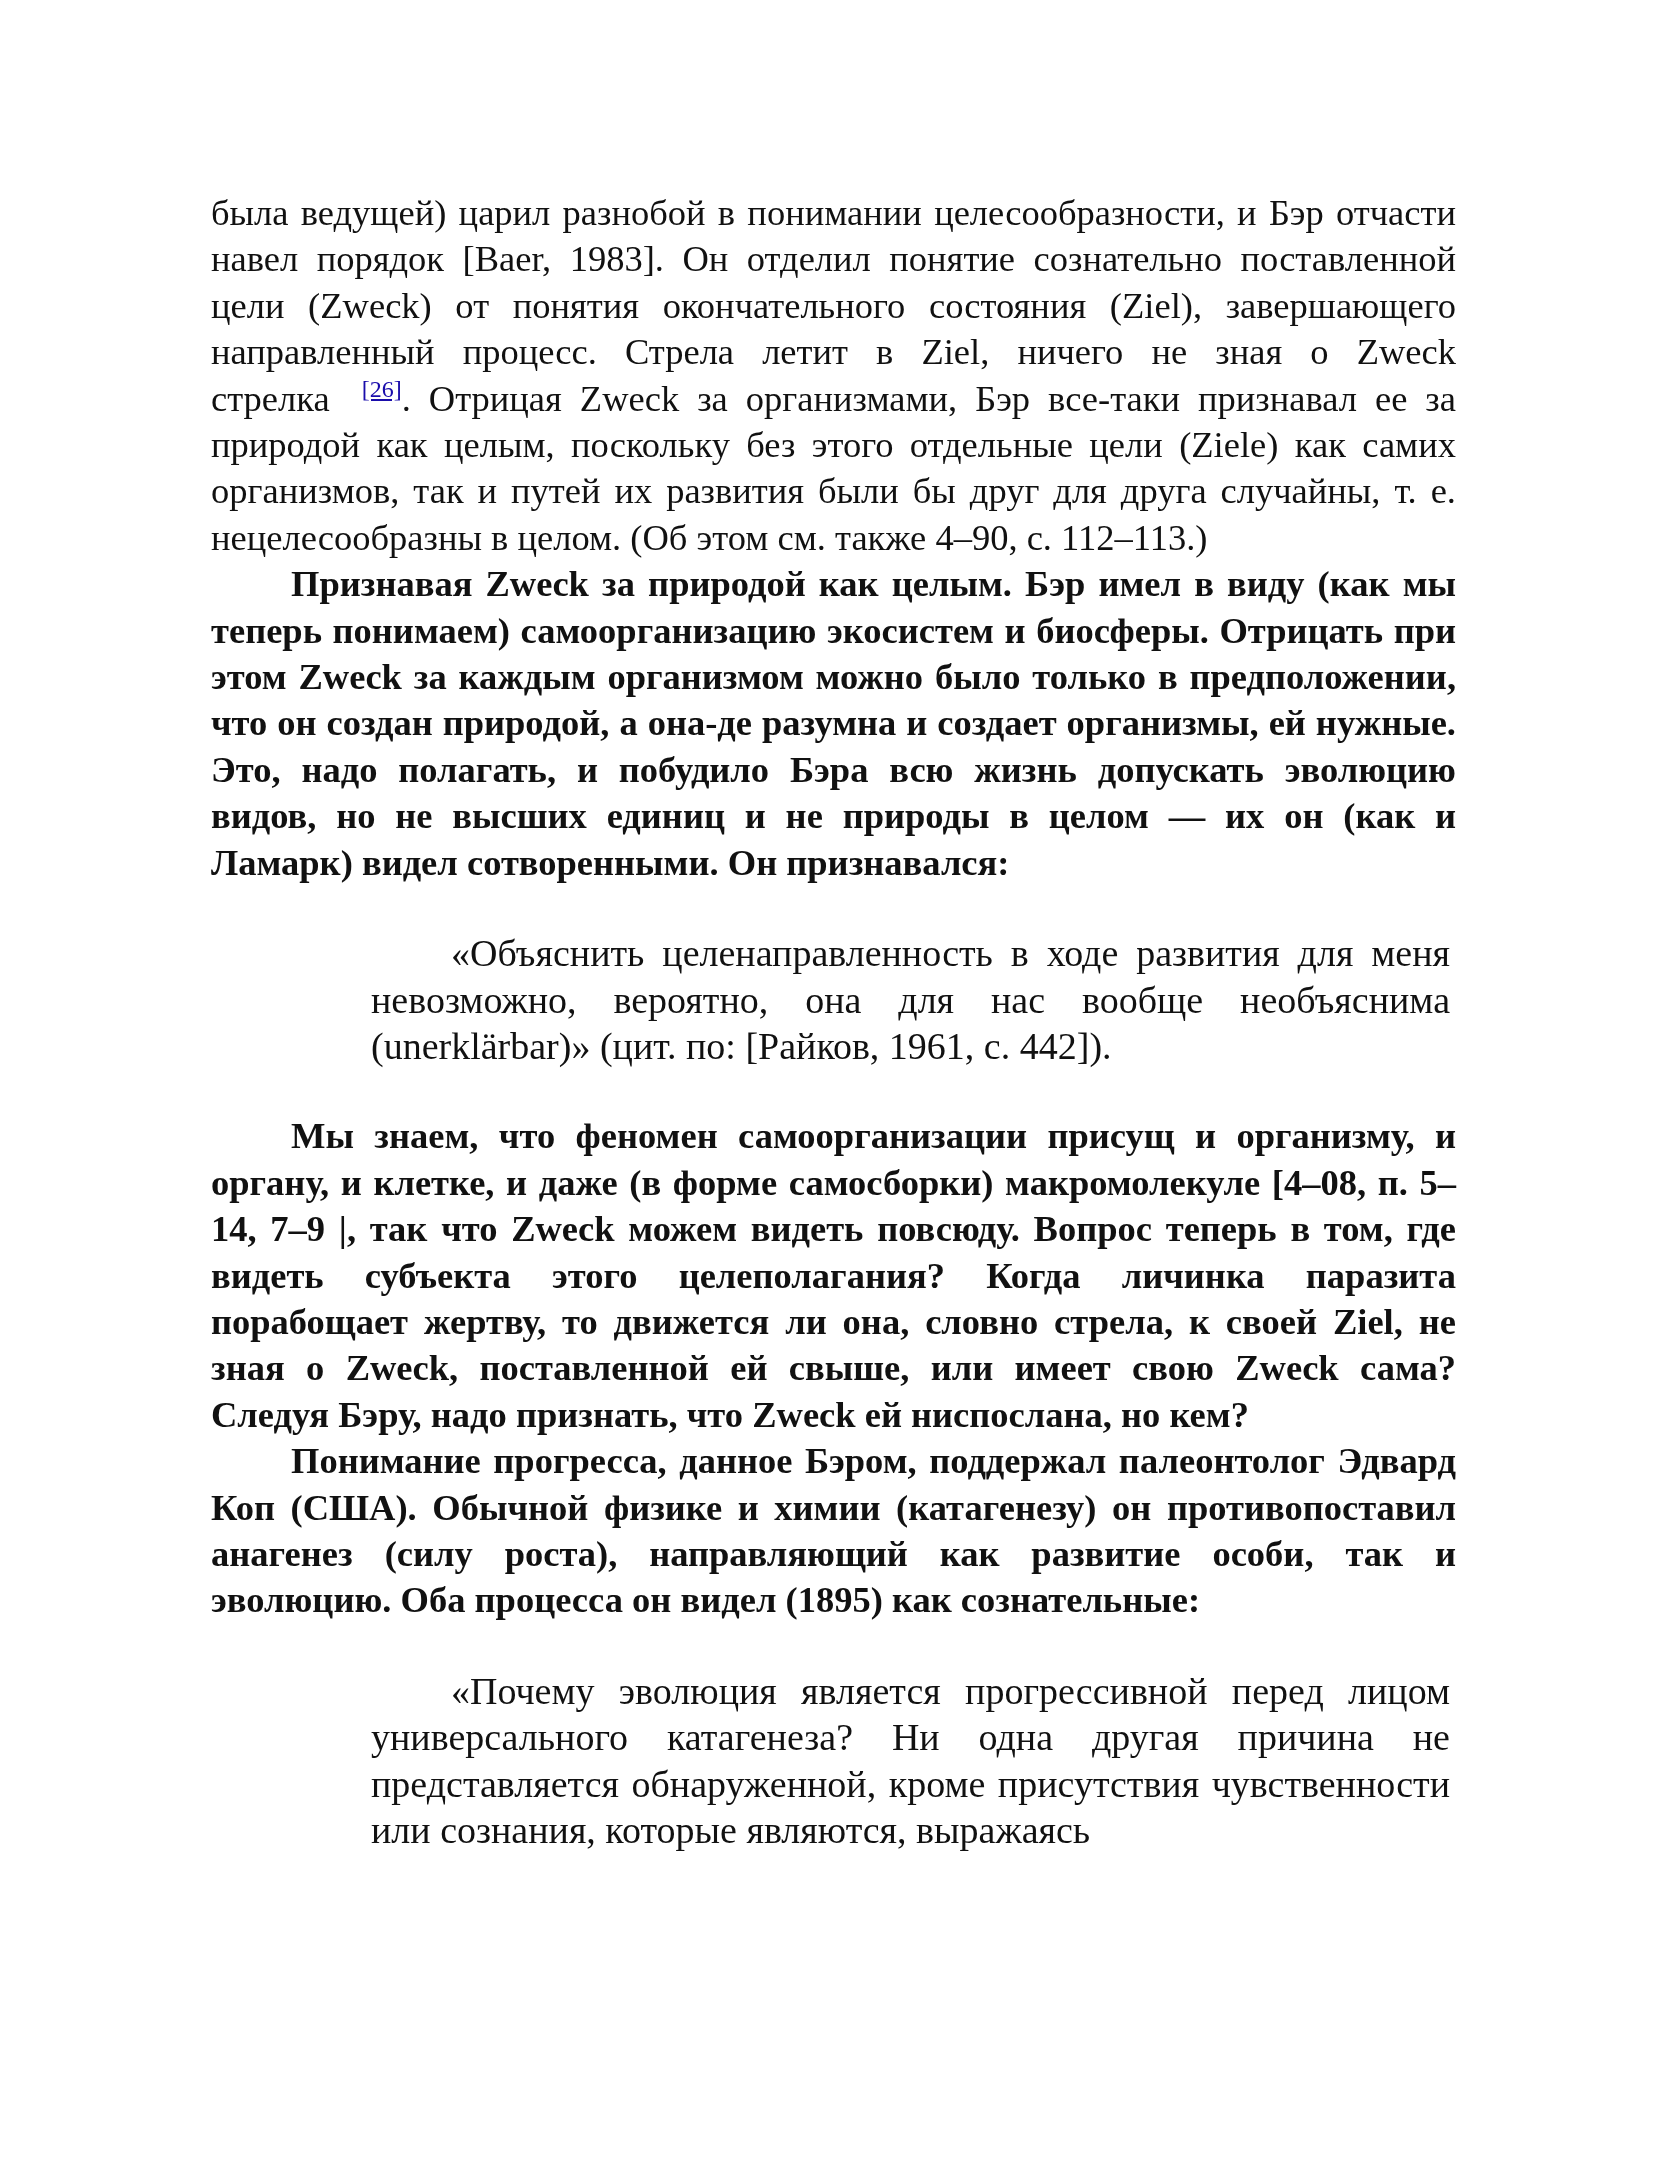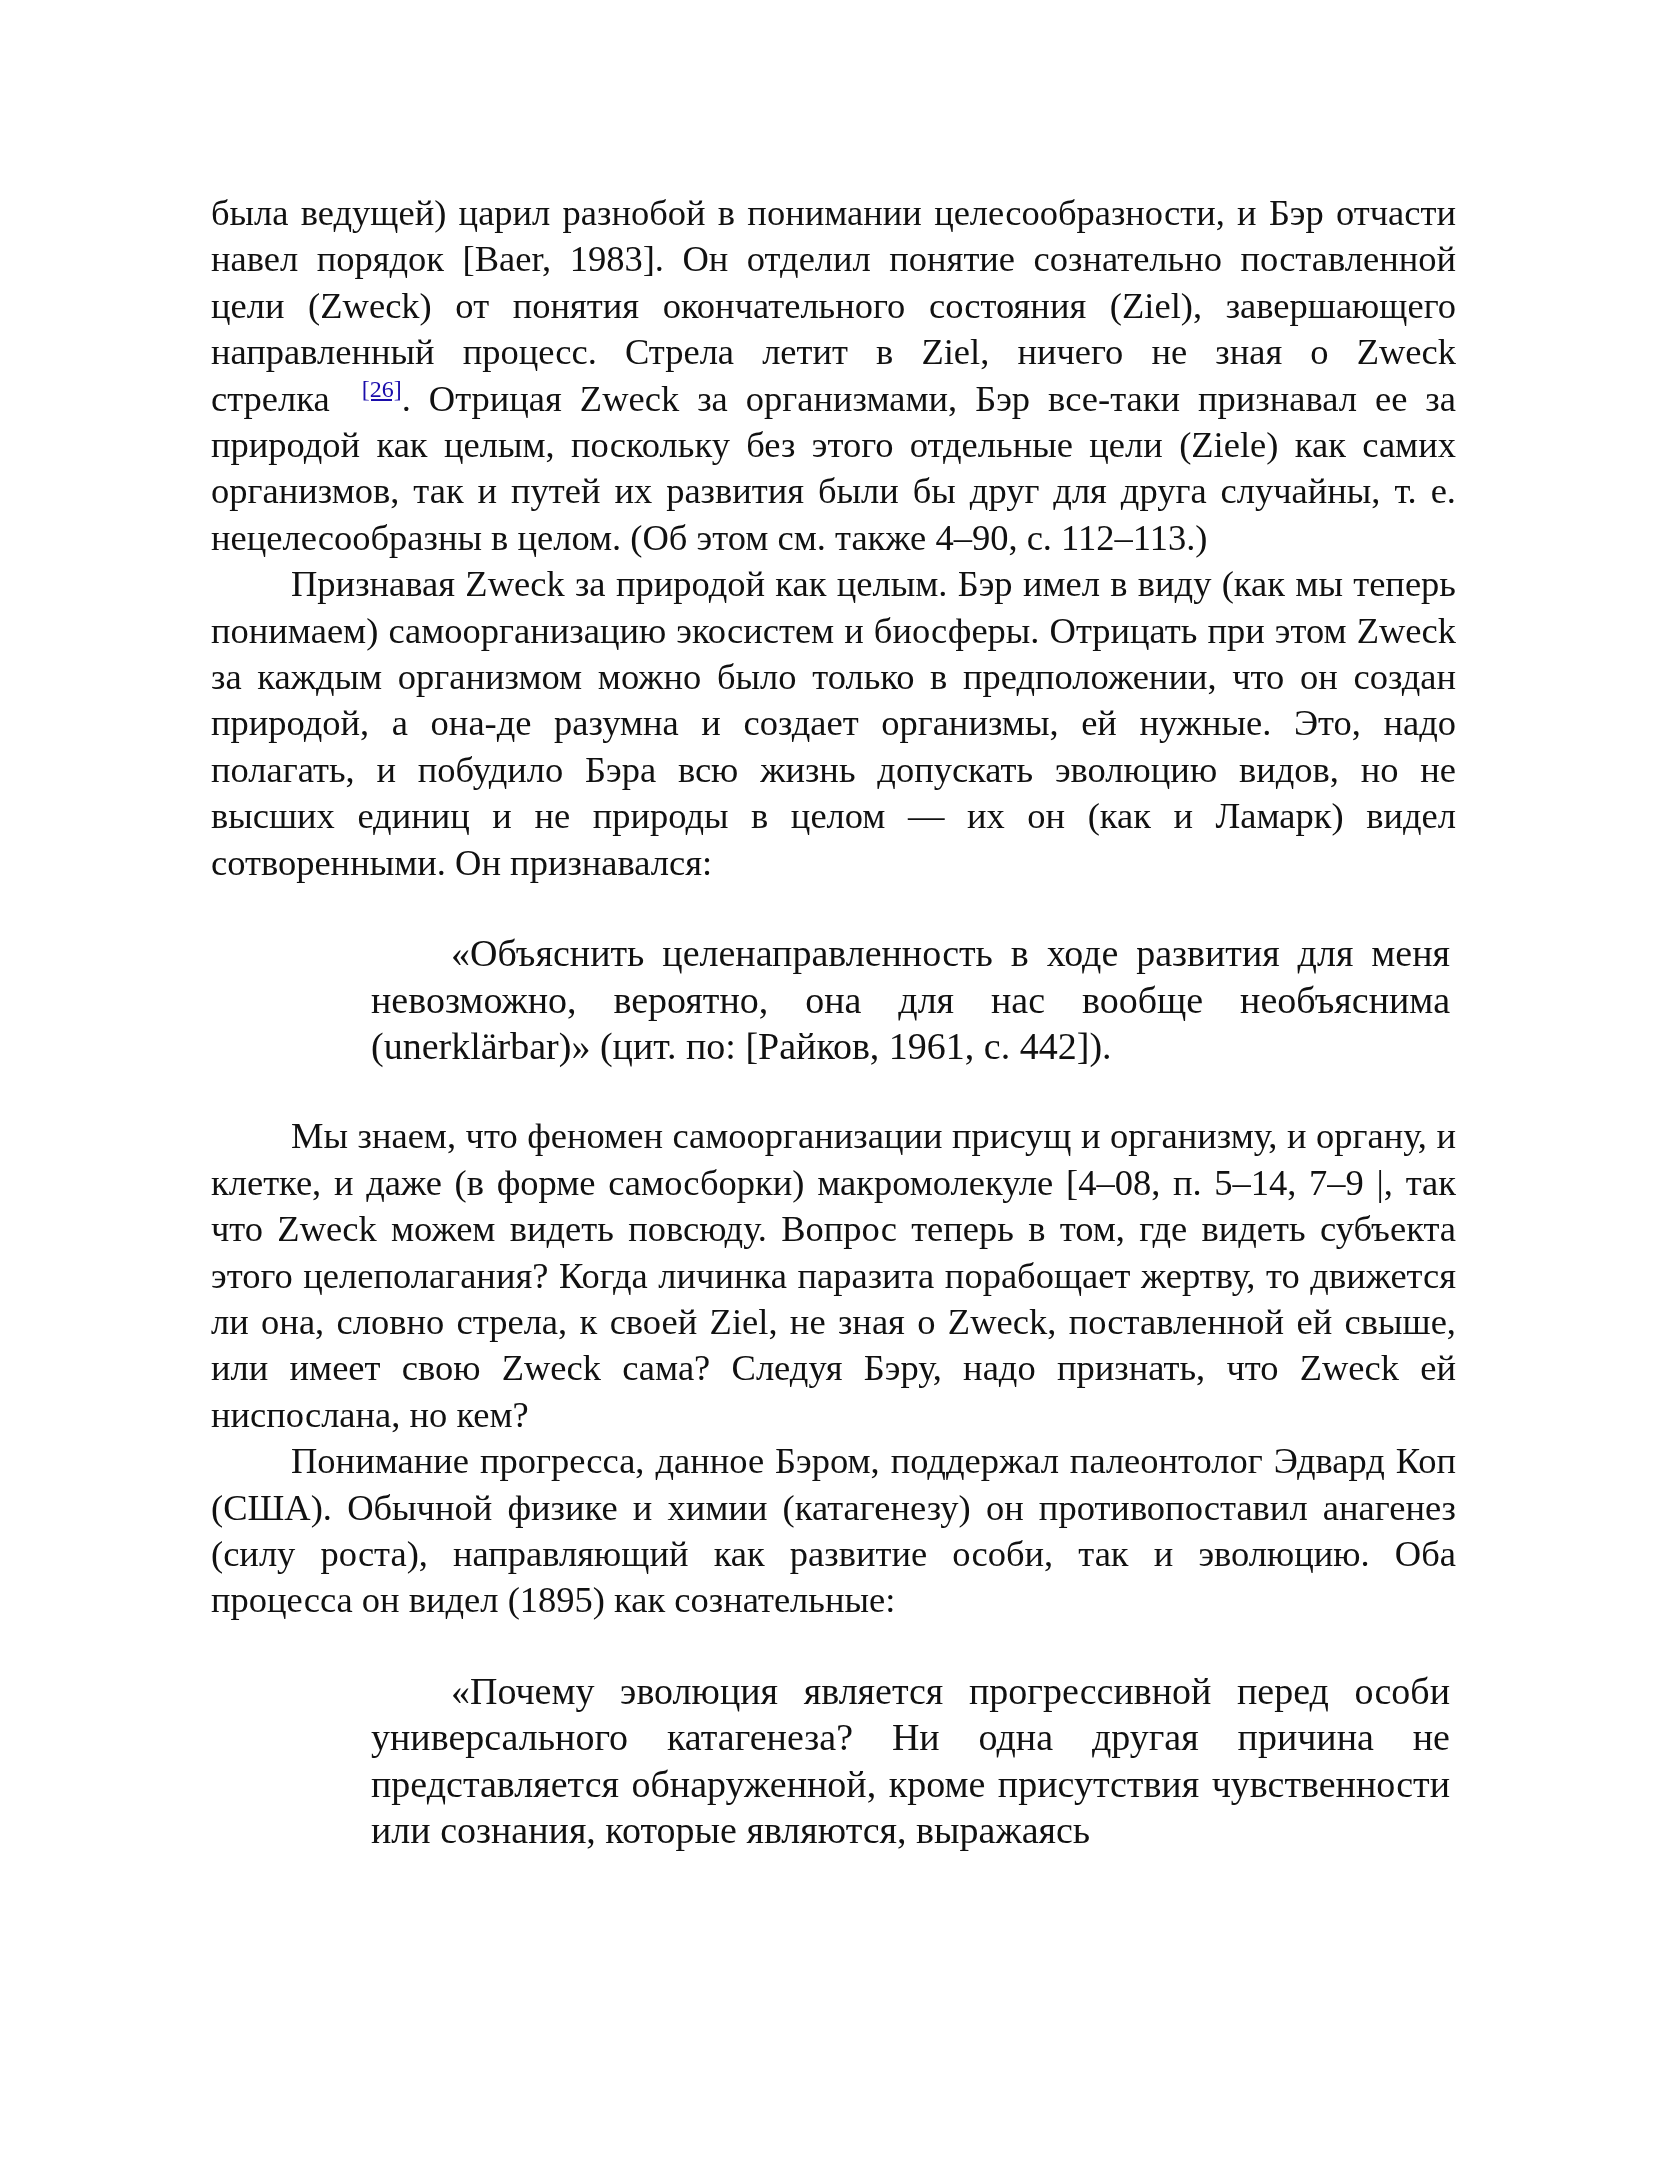--- a/index.html
+++ b/index.html
@@ -20,21 +20,21 @@
       left: 211px;
       top: 190px;
       width: 1245px;
     }
     .p {
       font-size: 36.5px;
       line-height: 46.4px;
       text-align: justify;
       margin: 0;
     }
-    .indent { text-indent: 80px; }
+    .indent { text-indent: 80px; font-weight: bold; }
     .quote {
       margin: 0;
       padding-left: 160px;
       padding-right: 6px;
       font-size: 38px;
       line-height: 46.4px;
       text-align: justify;
     }
     .quote .qp { margin: 0; text-indent: 80px; }
     .gap-after { margin-bottom: 44px; }
@@ -60,16 +60,16 @@
 
   <blockquote class="quote gap-after">
     <p class="qp">«Объяснить целенаправленность в ходе развития для меня невозможно, вероятно, она для нас вообще необъяснима (unerklärbar)» (цит. по: [Райков, 1961, с. 442]).</p>
   </blockquote>
 
   <p class="p indent">Мы знаем, что феномен самоорганизации присущ и организму, и органу, и клетке, и даже (в форме самосборки) макромолекуле [4–08, п. 5–14, 7–9 |, так что Zweck можем видеть повсюду. Вопрос теперь в том, где видеть субъекта этого целеполагания? Когда личинка паразита порабощает жертву, то движется ли она, словно стрела, к своей Ziel, не зная о Zweck, поставленной ей свыше, или имеет свою Zweck сама? Следуя Бэру, надо признать, что Zweck ей ниспослана, но кем?</p>
 
   <p class="p indent gap-after">Понимание прогресса, данное Бэром, поддержал палеонтолог Эдвард Коп (США). Обычной физике и химии (катагенезу) он противопоставил анагенез (силу роста), направляющий как развитие особи, так и эволюцию. Оба процесса он видел (1895) как сознательные:</p>
 
   <blockquote class="quote">
-    <p class="qp">«Почему эволюция является прогрессивной перед особи универсального катагенеза? Ни одна другая причина не представляется обнаруженной, кроме присутствия чувственности или сознания, которые являются, выражаясь</p>
+    <p class="qp">«Почему эволюция является прогрессивной перед лицом универсального катагенеза? Ни одна другая причина не представляется обнаруженной, кроме присутствия чувственности или сознания, которые являются, выражаясь</p>
   </blockquote>
 
 </div>
 
 </body></html>

